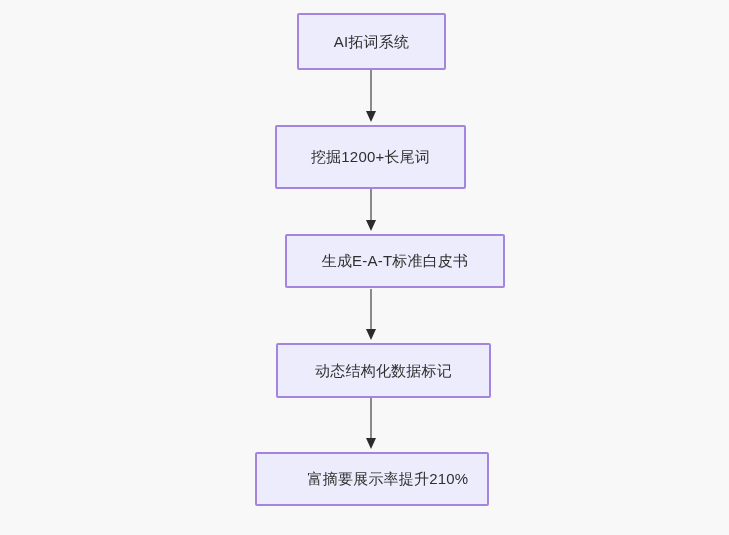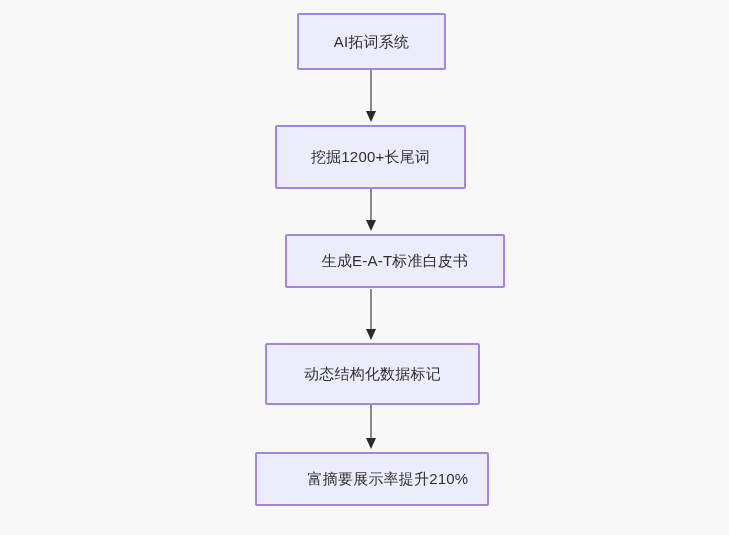--- a/index.html
+++ b/index.html
@@ -77,21 +77,21 @@
   </div>
 
   <div class="node" style="left:275px; top:125px; width:191px; height:64px;">
     <span class="node-label">挖掘1200+长尾词</span>
   </div>
 
   <div class="node" style="left:261px; top:234px; width:220px; height:54px;margin-left:24px;">
     <span class="node-label">生成E-A-T标准白皮书</span>
   </div>
 
-  <div class="node" style="left:265px; top:343px; width:215px; height:62px;">
+  <div class="node" style="left:276px; top:343px; width:215px; height:55px;">
     <span class="node-label">动态结构化数据标记</span>
   </div>
 
   <div class="node" style="left:255px; top:452px; width:234px; height:54px;padding-left:32px;">
     <span class="node-label">富摘要展示率提升210%</span>
   </div>
 
 </div>
 
 </body></html>

